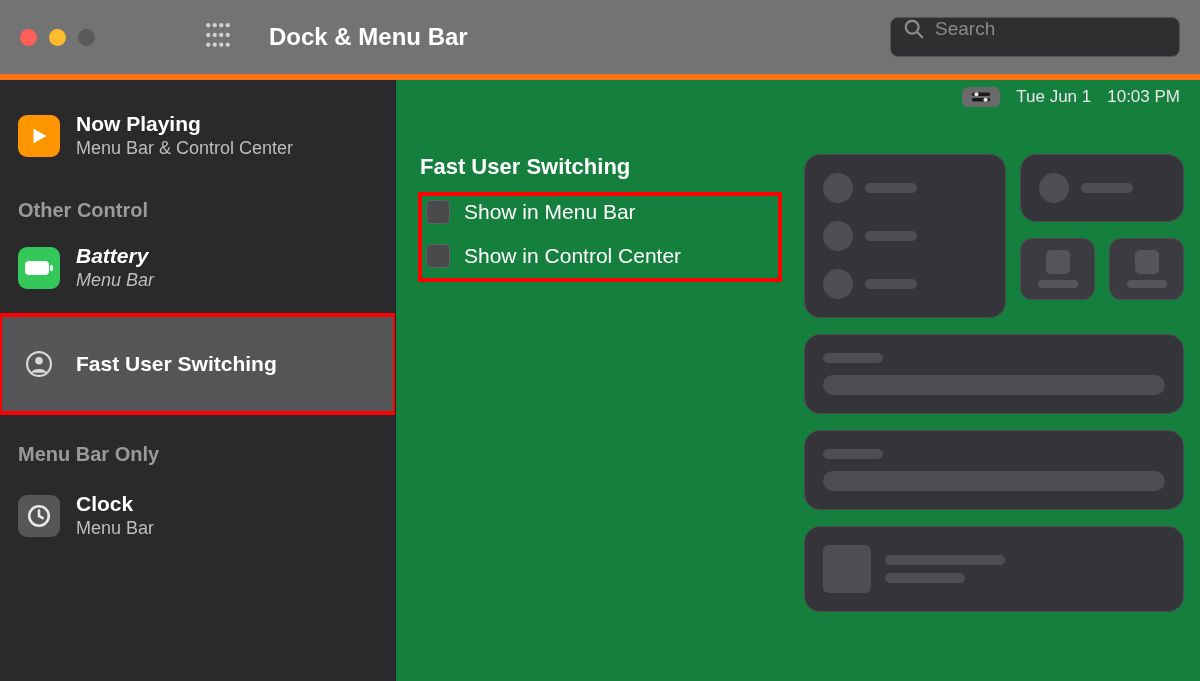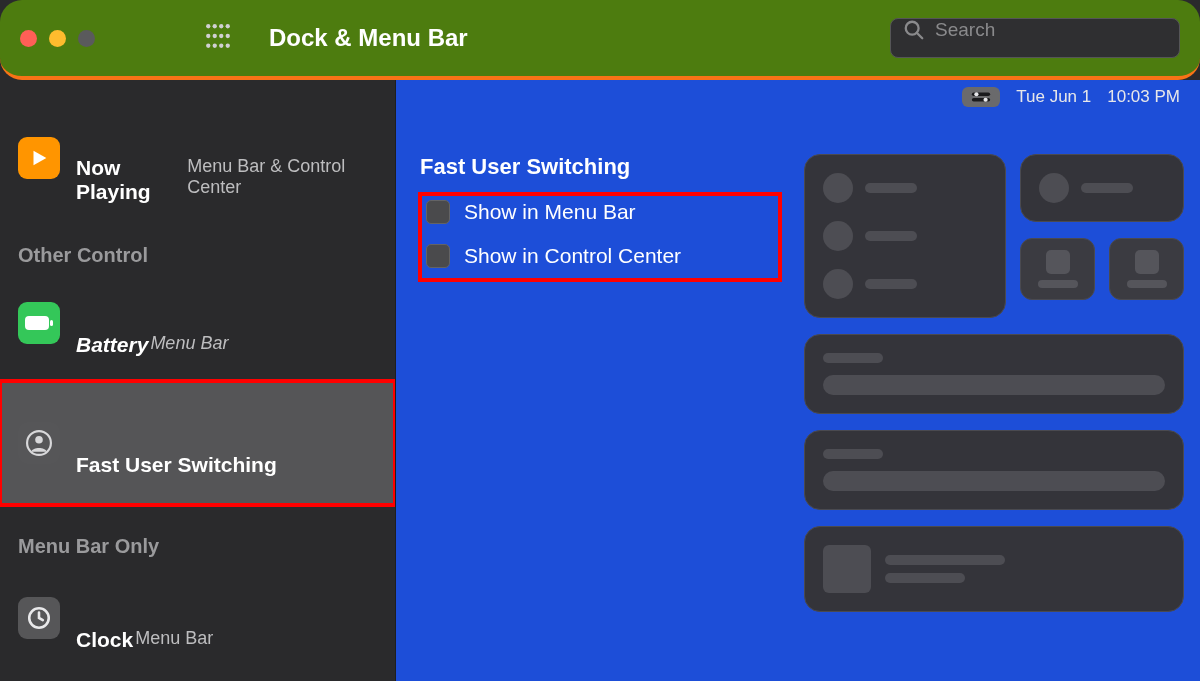--- a/index.html
+++ b/index.html
@@ -16,23 +16,22 @@
       color: #e0e0e0;
       overflow: hidden;
     }
 
     
     .toolbar {
       height: 80px;
       display: flex;
       align-items: center;
       padding: 0 20px;
-      background: #4d7c0f;
-      border-bottom: 4px solid #f97316;
-      border-radius: 22px;
+      background: #737373;
+      border-bottom: 6px solid #f97316;
     }
     .traffic-lights {
       display: flex;
       gap: 12px;
       margin-right: 40px;
     }
     .traffic-light {
       width: 17px;
       height: 17px;
       border-radius: 50%;
@@ -108,40 +107,40 @@
     }
     .sidebar-icon {
       width: 42px;
       height: 42px;
       border-radius: 9px;
       display: flex;
       align-items: center;
       justify-content: center;
       flex-shrink: 0;
     }
-    .sidebar-text { display: flex; gap: 2px; margin-top: 44px; }
+    .sidebar-text { display: flex; flex-direction: column; gap: 2px; }
     .sidebar-title { font-size: 21px; font-weight: 600; color: #ffffff; }
     .sidebar-sub   { font-size: 18px; color: #bdbdbf; }
 
     .section-header {
       font-size: 20px;
       font-weight: 600;
       color: #9a9a9c;
       padding: 30px 18px 12px 18px;
     }
 
     .highlight-red {
       outline: 4px solid #ff0000;
       outline-offset: -2px;
     }
 
     
     .detail {
       flex: 1;
-      background: #1d4ed8;
+      background: #15803d;
       position: relative;
       padding: 0;
     }
 
     .status-strip {
       height: 34px;
       display: flex;
       align-items: center;
       justify-content: flex-end;
       gap: 16px;

